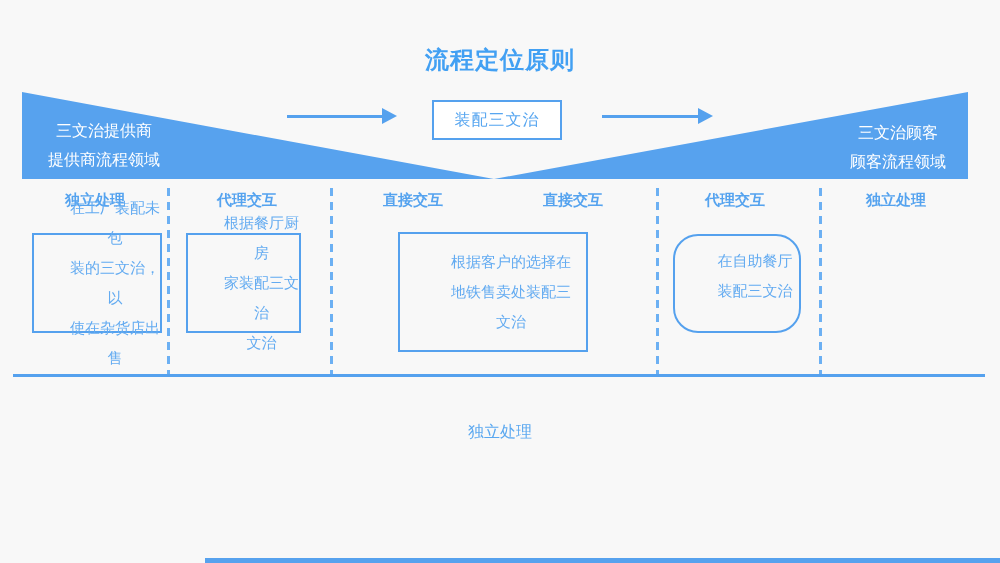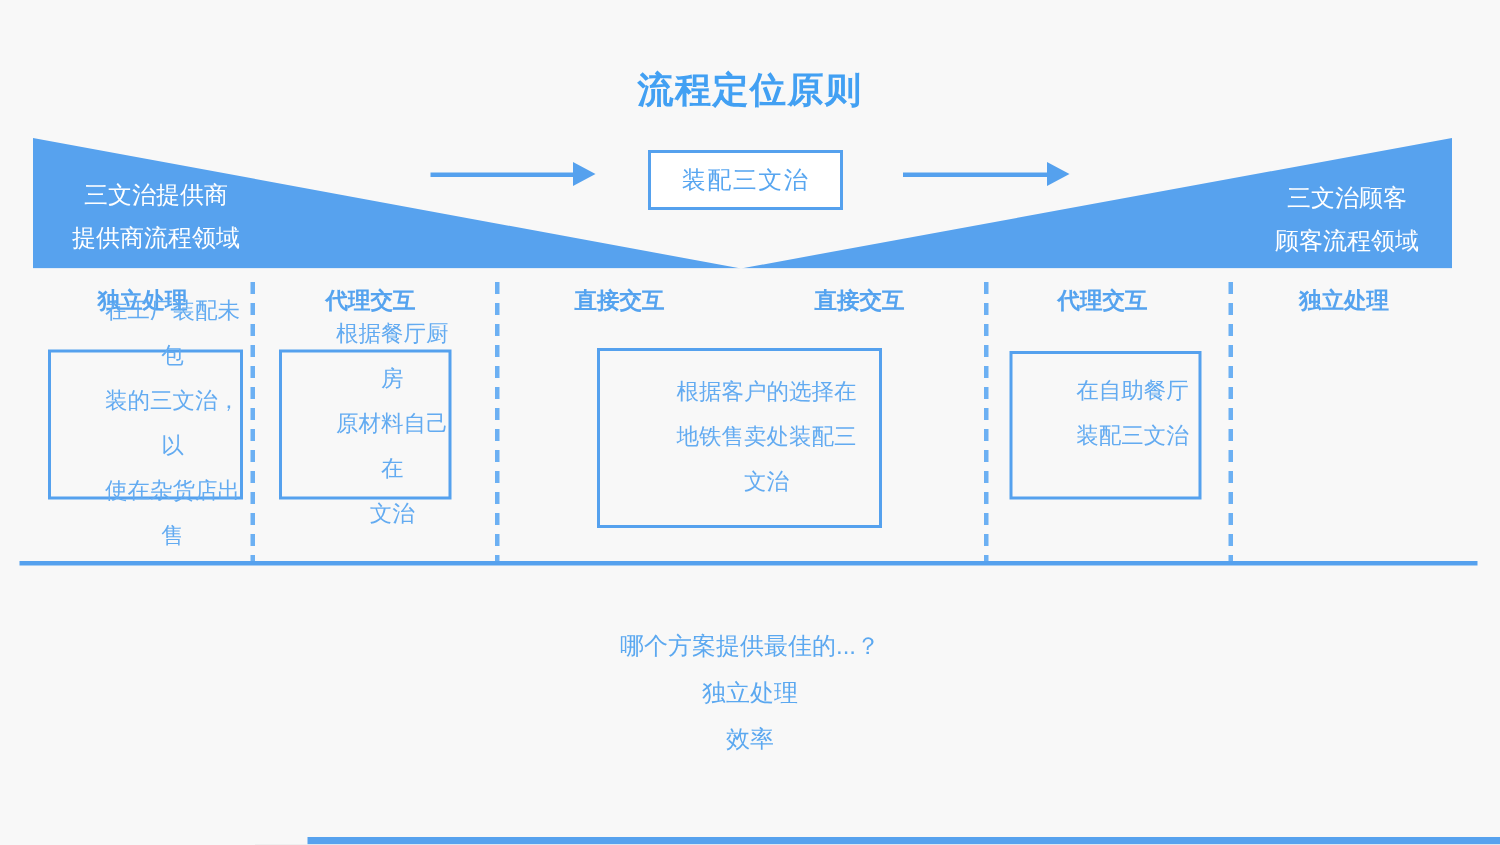--- a/index.html
+++ b/index.html
@@ -59,21 +59,21 @@
   .opt{
     position:absolute;border:2px solid #55a1ee;background:transparent;
     color:#63abf1;font-size:15px;line-height:30px;text-align:center;
     white-space:pre-line;display:flex;align-items:center;justify-content:center;
     box-sizing:border-box;
     padding-left:36px;
   }
   .opt1{left:32px;top:233px;width:130px;height:100px;}
   .opt2{left:186px;top:233px;width:115px;height:100px;}
   .opt3{left:398px;top:232px;width:190px;height:120px;}
-  .opt4{left:673px;top:234px;width:128px;height:99px;align-items:flex-start;padding-top:10px;}
+  .opt4{left:673px;top:234px;width:128px;height:99px;align-items:flex-start;padding-top:10px;border-radius:25px;}
   .opt5{left:832px;top:233px;width:129px;height:100px;}
   
   .baseline{position:absolute;left:13px;top:374px;width:972px;height:3px;background:#55a1ee;}
   
   .questions{
     position:absolute;left:0;top:416px;width:1000px;text-align:center;
     color:#5ba8f0;font-size:16px;line-height:31px;
   }
   
   .bottom-bar{position:absolute;left:205px;top:558px;width:795px;height:5px;background:#57a2ee;}
@@ -112,31 +112,29 @@
 
   <div class="vdash vd1"></div>
   <div class="vdash vd2"></div>
   <div class="vdash vd3"></div>
   <div class="vdash vd4"></div>
 
   <div class="opt opt1">在工厂装配未包
 装的三文治，以
 使在杂货店出售</div>
   <div class="opt opt2">根据餐厅厨房
-原材料自己在
+家装配三文治
 文治</div>
   <div class="opt opt3">根据客户的选择在
 地铁售卖处装配三
 文治</div>
   <div class="opt opt4">在自助餐厅
 装配三文治</div>
 
   <div class="baseline"></div>
 
   <div class="questions">
-    <div>哪个方案提供最佳的...？</div>
     <div>独立处理</div>
-    <div>效率</div>
   </div>
 
   <div class="bottom-bar"></div>
 
 </div>
 
 </body></html>

